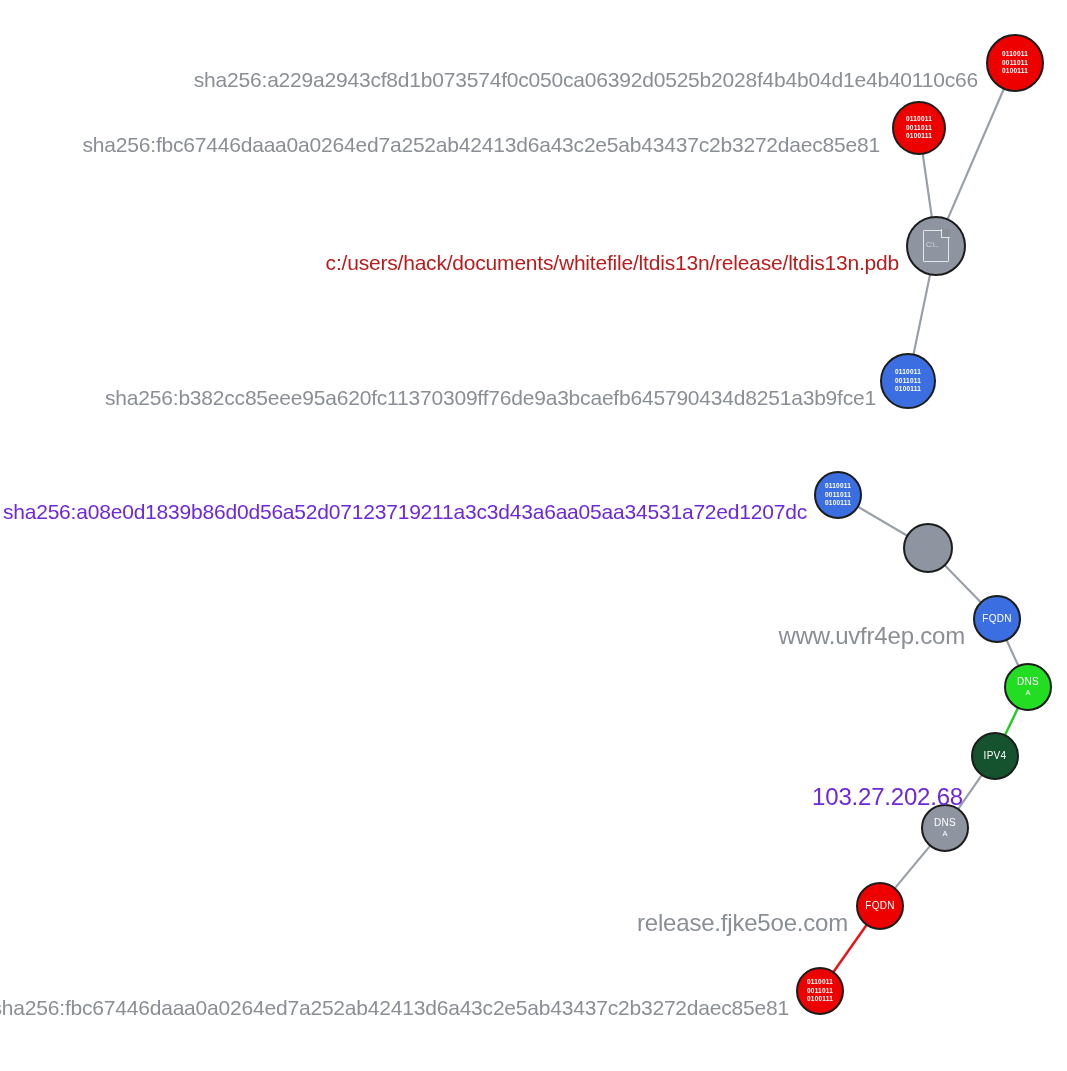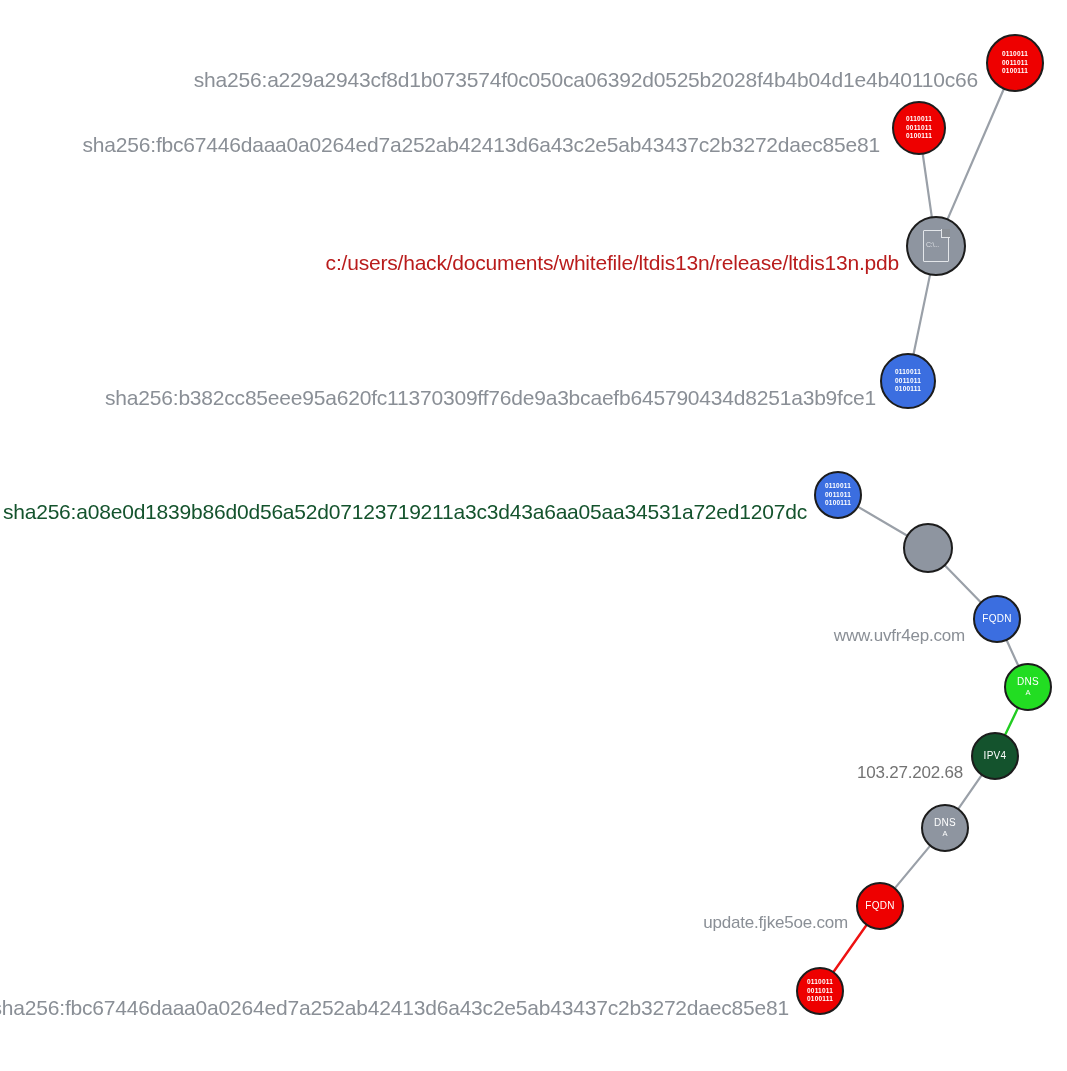--- a/index.html
+++ b/index.html
@@ -26,21 +26,21 @@
     position: absolute;
     color: #8a8f96;
     font-size: 21px;
     white-space: nowrap;
     letter-spacing: -0.2px;
     transform: translateY(-50%);
     user-select: none;
     margin-top: 17px;
   }
   .node-label.small {
-    font-size: 17px;
+    font-size: 24px;
   }
   .node {
     position: absolute;
     border-radius: 50%;
     border: 2px solid #1c1c1c;
     box-sizing: border-box;
     display: flex;
     flex-direction: column;
     align-items: center;
     justify-content: center;
@@ -176,19 +176,19 @@
           <div>0011011</div>
           <div>0100111</div>
         </div>
       </div>
     </div>
   <div id="label-layer">
       <div class="node-label" style="top: 63px; left: 978px; transform: translate(-100%, -50%); color: rgb(138, 143, 150);">sha256:a229a2943cf8d1b073574f0c050ca06392d0525b2028f4b4b04d1e4b40110c66</div>
       <div class="node-label" style="top: 128px; left: 880px; transform: translate(-100%, -50%); color: rgb(138, 143, 150);">sha256:fbc67446daaa0a0264ed7a252ab42413d6a43c2e5ab43437c2b3272daec85e81</div>
       <div class="node-label" style="top: 246px; left: 899px; transform: translate(-100%, -50%); color: #b91c1c;">c:/users/hack/documents/whitefile/ltdis13n/release/ltdis13n.pdb</div>
       <div class="node-label" style="top: 381px; left: 876px; transform: translate(-100%, -50%); color: rgb(138, 143, 150);">sha256:b382cc85eee95a620fc11370309ff76de9a3bcaefb645790434d8251a3b9fce1</div>
-      <div class="node-label" style="top: 495px; left: 807px; transform: translate(-100%, -50%); color: #14532d;">sha256:a08e0d1839b86d0d56a52d07123719211a3c3d43a6aa05aa34531a72ed1207dc</div>
+      <div class="node-label" style="top: 495px; left: 807px; transform: translate(-100%, -50%); color: #6d28d9;">sha256:a08e0d1839b86d0d56a52d07123719211a3c3d43a6aa05aa34531a72ed1207dc</div>
       <div class="node-label small" style="top: 619px; left: 965px; transform: translate(-100%, -50%); color: rgb(138, 143, 150);">www.uvfr4ep.com</div>
-      <div class="node-label small" style="top: 756px; left: 963px; transform: translate(-100%, -50%); color: #737373;">103.27.202.68</div>
-      <div class="node-label small" style="top: 906px; left: 848px; transform: translate(-100%, -50%); color: rgb(138, 143, 150);">update.fjke5oe.com</div>
+      <div class="node-label small" style="top: 780px; left: 963px; transform: translate(-100%, -50%); color: #6d28d9;">103.27.202.68</div>
+      <div class="node-label small" style="top: 906px; left: 848px; transform: translate(-100%, -50%); color: rgb(138, 143, 150);">release.fjke5oe.com</div>
       <div class="node-label" style="top: 991px; left: 789px; transform: translate(-100%, -50%); color: rgb(138, 143, 150);">sha256:fbc67446daaa0a0264ed7a252ab42413d6a43c2e5ab43437c2b3272daec85e81</div>
     </div>
 </div>
 
 </body></html>

